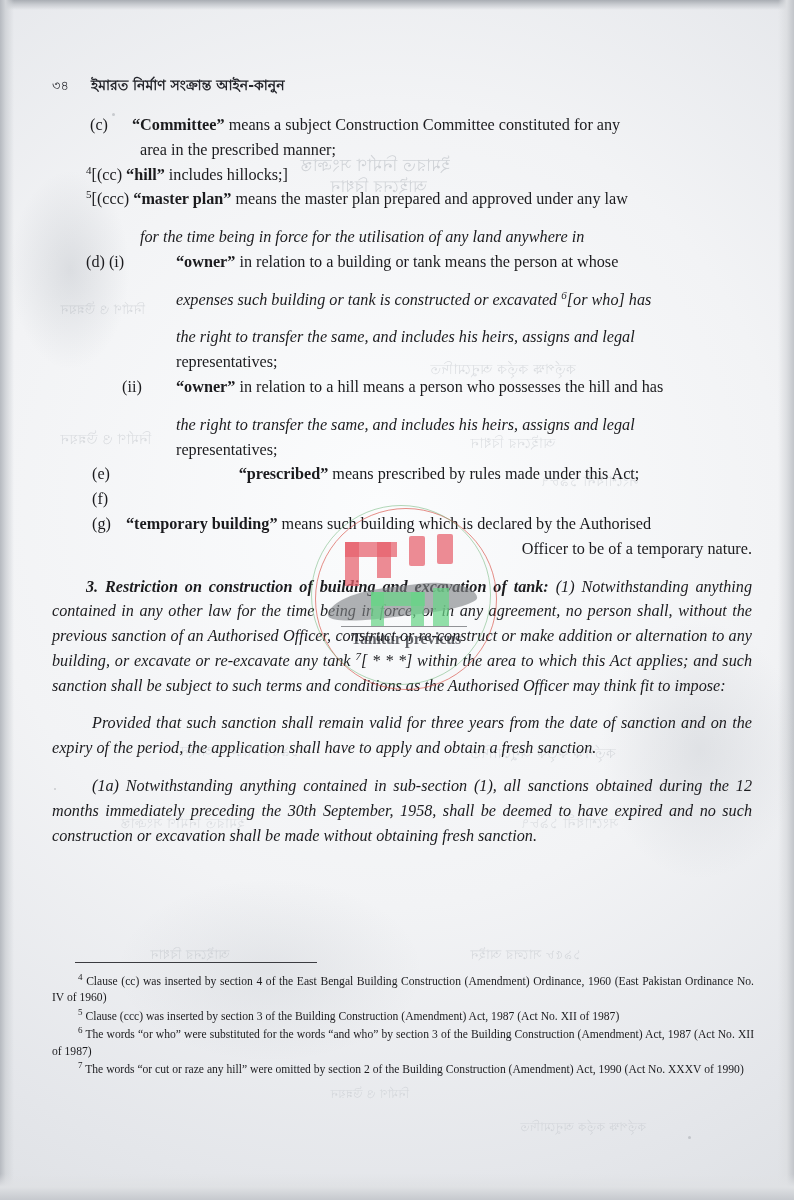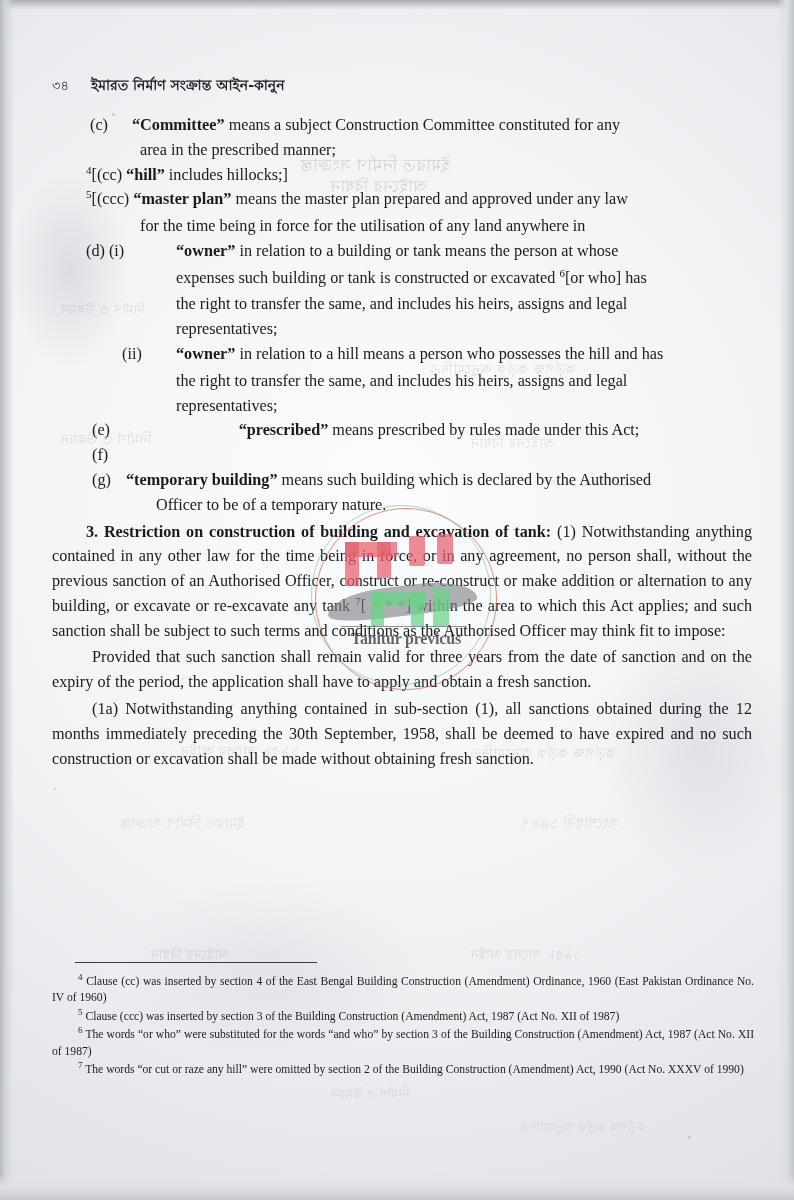--- a/index.html
+++ b/index.html
@@ -115,21 +115,22 @@
   .ind-cc   { padding-left: 34px; }
   .ind-cc2  { padding-left: 88px; }
   .ind-d    { padding-left: 124px; }
   .ind-e    { padding-left: 74px; }
   b, .bd { font-weight: 700; }
   sup { font-size: 68%; vertical-align: super; line-height: 0; }
 
   .para {
     text-align: justify;
     text-justify: inter-word;
-    margin-top: 2px;
+    margin-top: 13px;
+    font-style: italic;
   }
   .para.ind { text-indent: 40px; }
   .sec-head { font-weight: 700; }
 
   
   .fn-wrap {
     position: absolute;
     top: 962px;
     left: 52px;
     width: 702px;
@@ -318,21 +319,21 @@
         <span class="mk">(f)</span>
       </div>
 
       <div class="row e">
         <span class="mk">(g)</span>
         <span class="tx">
           <b>“temporary building”</b>
           <span>means such building which is declared by the Authorised</span>
         </span>
       </div>
-      <div class="ind-e" style="padding-left:104px;">
+      <div class="ind-e" style="padding-left:104px;text-align:right;">
         <span>Officer to be of a temporary nature.</span>
       </div>
 
       <div class="para ind" style="text-indent:34px;">
         <b class="sec-head">3.</b>
         <b class="sec-head">Restriction on construction of building and excavation of tank:</b>
         <span>(1)</span>
         <span>Notwithstanding anything contained in any other law for the time being in force, or in any agreement, no person shall, without the previous sanction of an Authorised Officer, construct or re-construct or make addition or alternation to any building, or excavate or re-excavate any tank </span><sup>7</sup><span>[ * * *] within the area to which this Act applies; and such sanction shall be subject to such terms and conditions as the Authorised Officer may think fit to impose:</span>
       </div>
 

